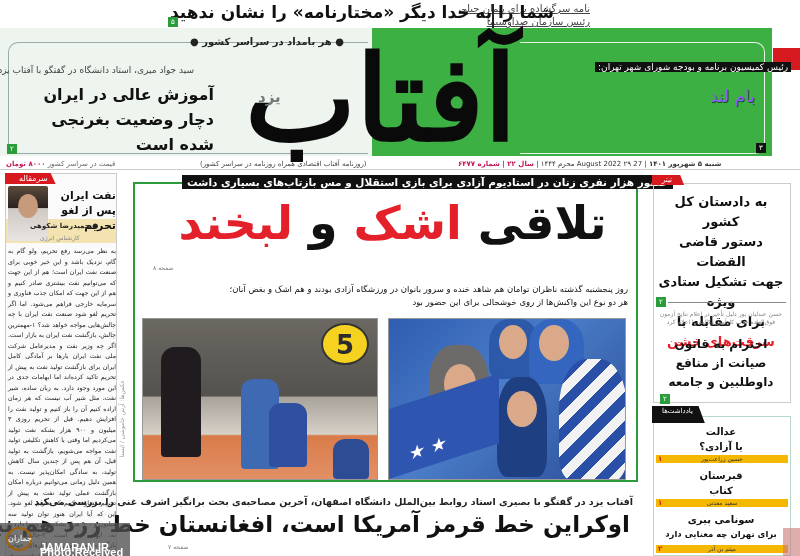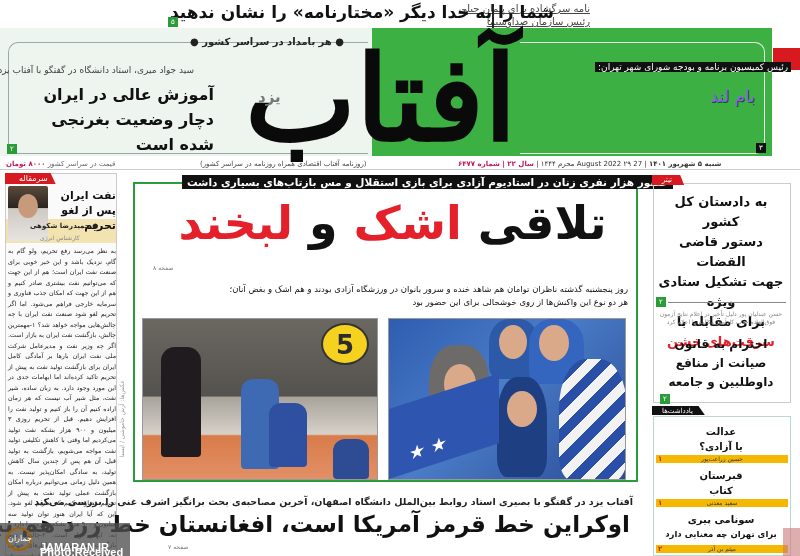--- a/index.html
+++ b/index.html
@@ -86,21 +86,21 @@
   .right-col { top: 183px; left: 653px; width: 138px; height: 220px; border: 1px solid #ccc; }
   .right-label { top: 175px; left: 652px; background: #d71920; color:#fff; font-size: 7px; padding: 1px 12px 1px 10px; clip-path: polygon(0 0, 88% 0, 100% 100%, 0 100%); }
   .right-head1 { top: 192px; left: 655px; width: 132px; font-size: 13px; font-weight: bold; text-align: center; line-height: 20px; }
   .right-head1 .red { color: #e4202a; }
   .right-tag1 { top: 297px; left: 656px; }
   .right-rule1 { top: 302px; left: 668px; width: 118px; height: 1px; background:#888; }
   .right-kicker2 { top: 310px; left: 655px; width: 132px; font-size: 6px; color:#888; text-align: center; line-height: 8px; }
   .right-head2 { top: 335px; left: 655px; width: 132px; font-size: 12px; font-weight: bold; text-align: center; line-height: 19px; }
   .right-tag2 { top: 394px; left: 660px; }
 
-  .notes-label { top: 406px; left: 652px; background:#111; color:#fff; font-size: 7px; padding: 1px 12px 0 10px; clip-path: polygon(0 0, 88% 0, 100% 100%, 0 100%); }
+  .notes-label { top: 406px; left: 652px; background:#111; color:#fff; font-size: 7px; padding: 1px 12px 8px 10px; clip-path: polygon(0 0, 88% 0, 100% 100%, 0 100%); }
   .notes-col { top: 416px; left: 653px; width: 138px; height: 140px; border: 1px solid #b8d8c8; }
   .note { position: absolute; left: 655px; width: 132px; text-align: center; }
   .note-title { font-size: 10px; font-weight: bold; line-height: 15px; color:#111; }
   .note-bar { position:absolute; left: 656px; width: 132px; height: 8px; background: #f5b800; font-size: 6px; color:#333; text-align:center; line-height: 8px; }
   .note-bar .num { position:absolute; left: 2px; top: 0; color:#d71920; font-weight:bold; font-size: 7px; }
 
   
   .watermark { top: 523px; left: 0; width: 130px; height: 33px; background: rgba(80,80,80,0.78); color: #fff; font-family: "Liberation Sans", sans-serif; direction: ltr; }
   .watermark .wm-logo { position:absolute; left: 6px; top: 4px; width: 26px; height: 24px; border: 2px solid #a16207; border-radius: 50%; font-size: 8px; text-align:center; line-height: 20px; }
   .watermark .wm-line1 { position:absolute; left: 40px; top: 3px; font-size: 11px; font-weight: bold; white-space: nowrap; margin-top: 20px; }

